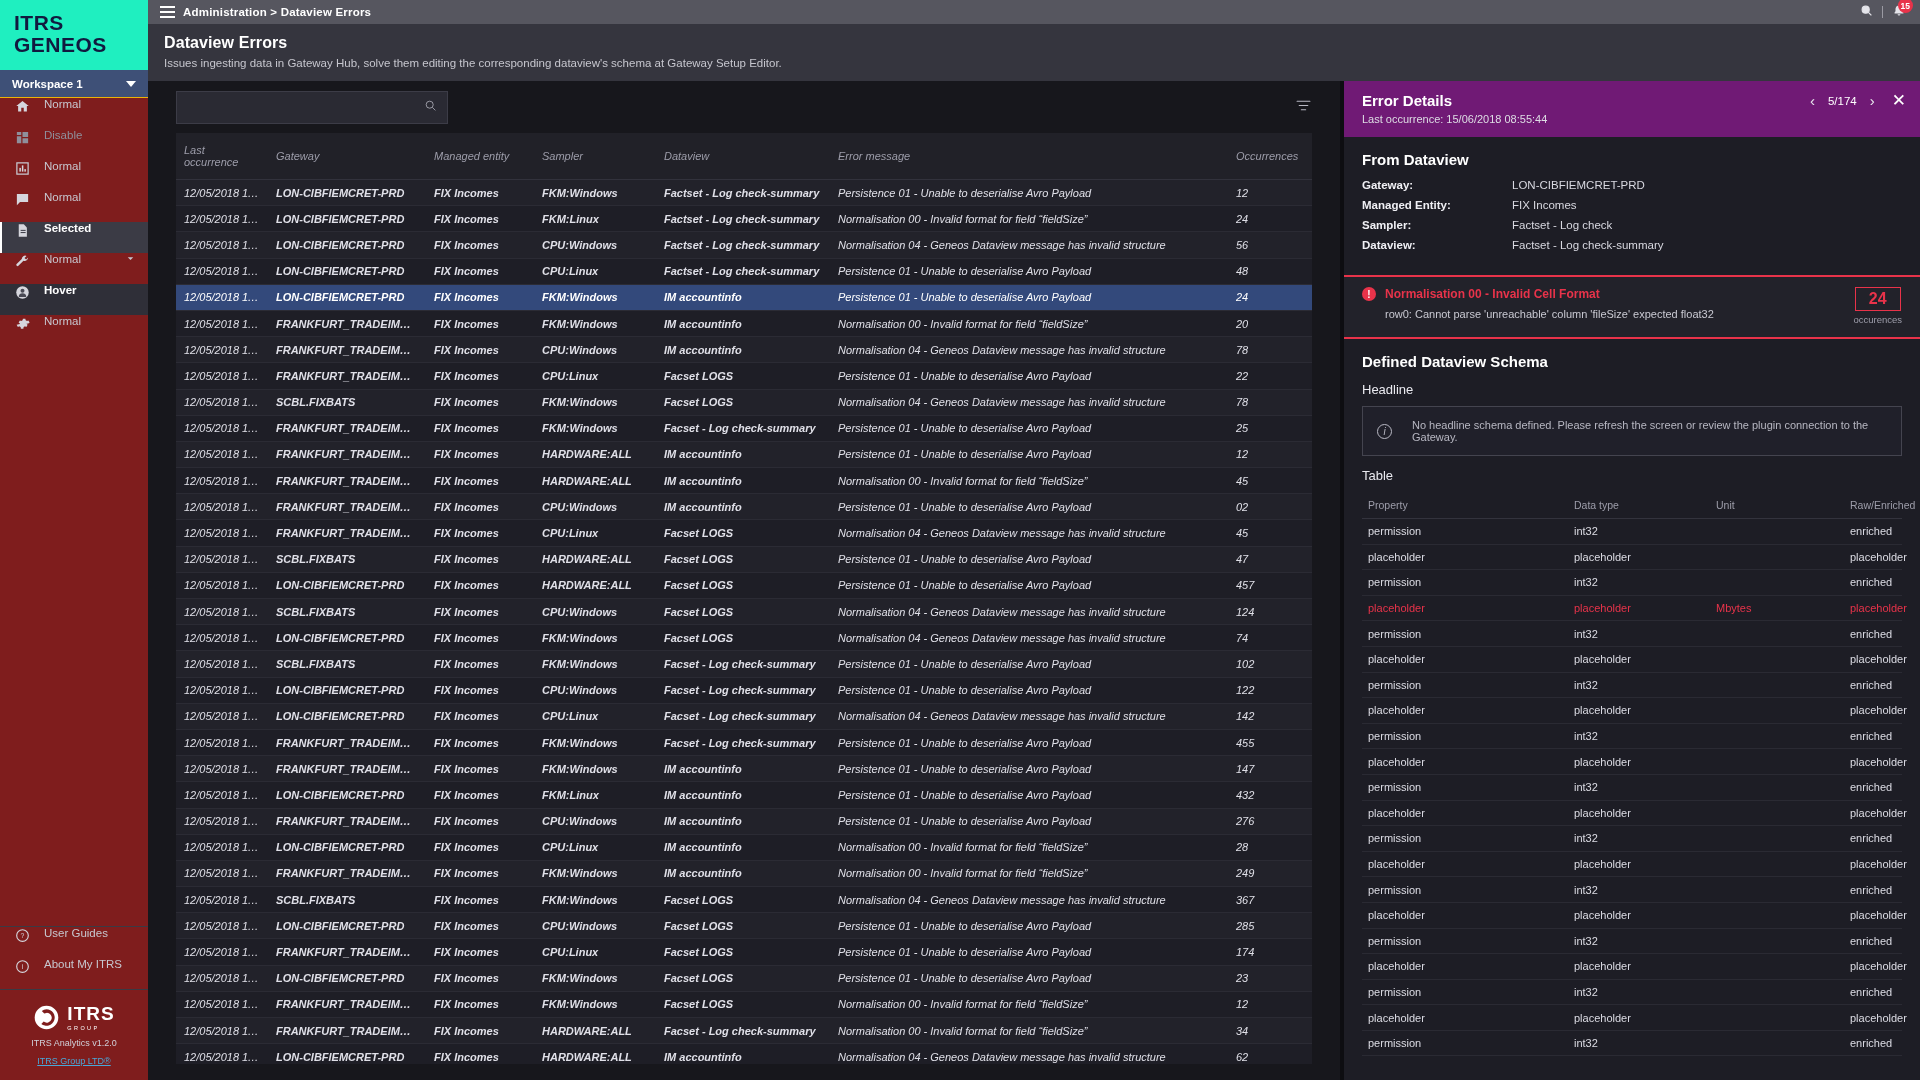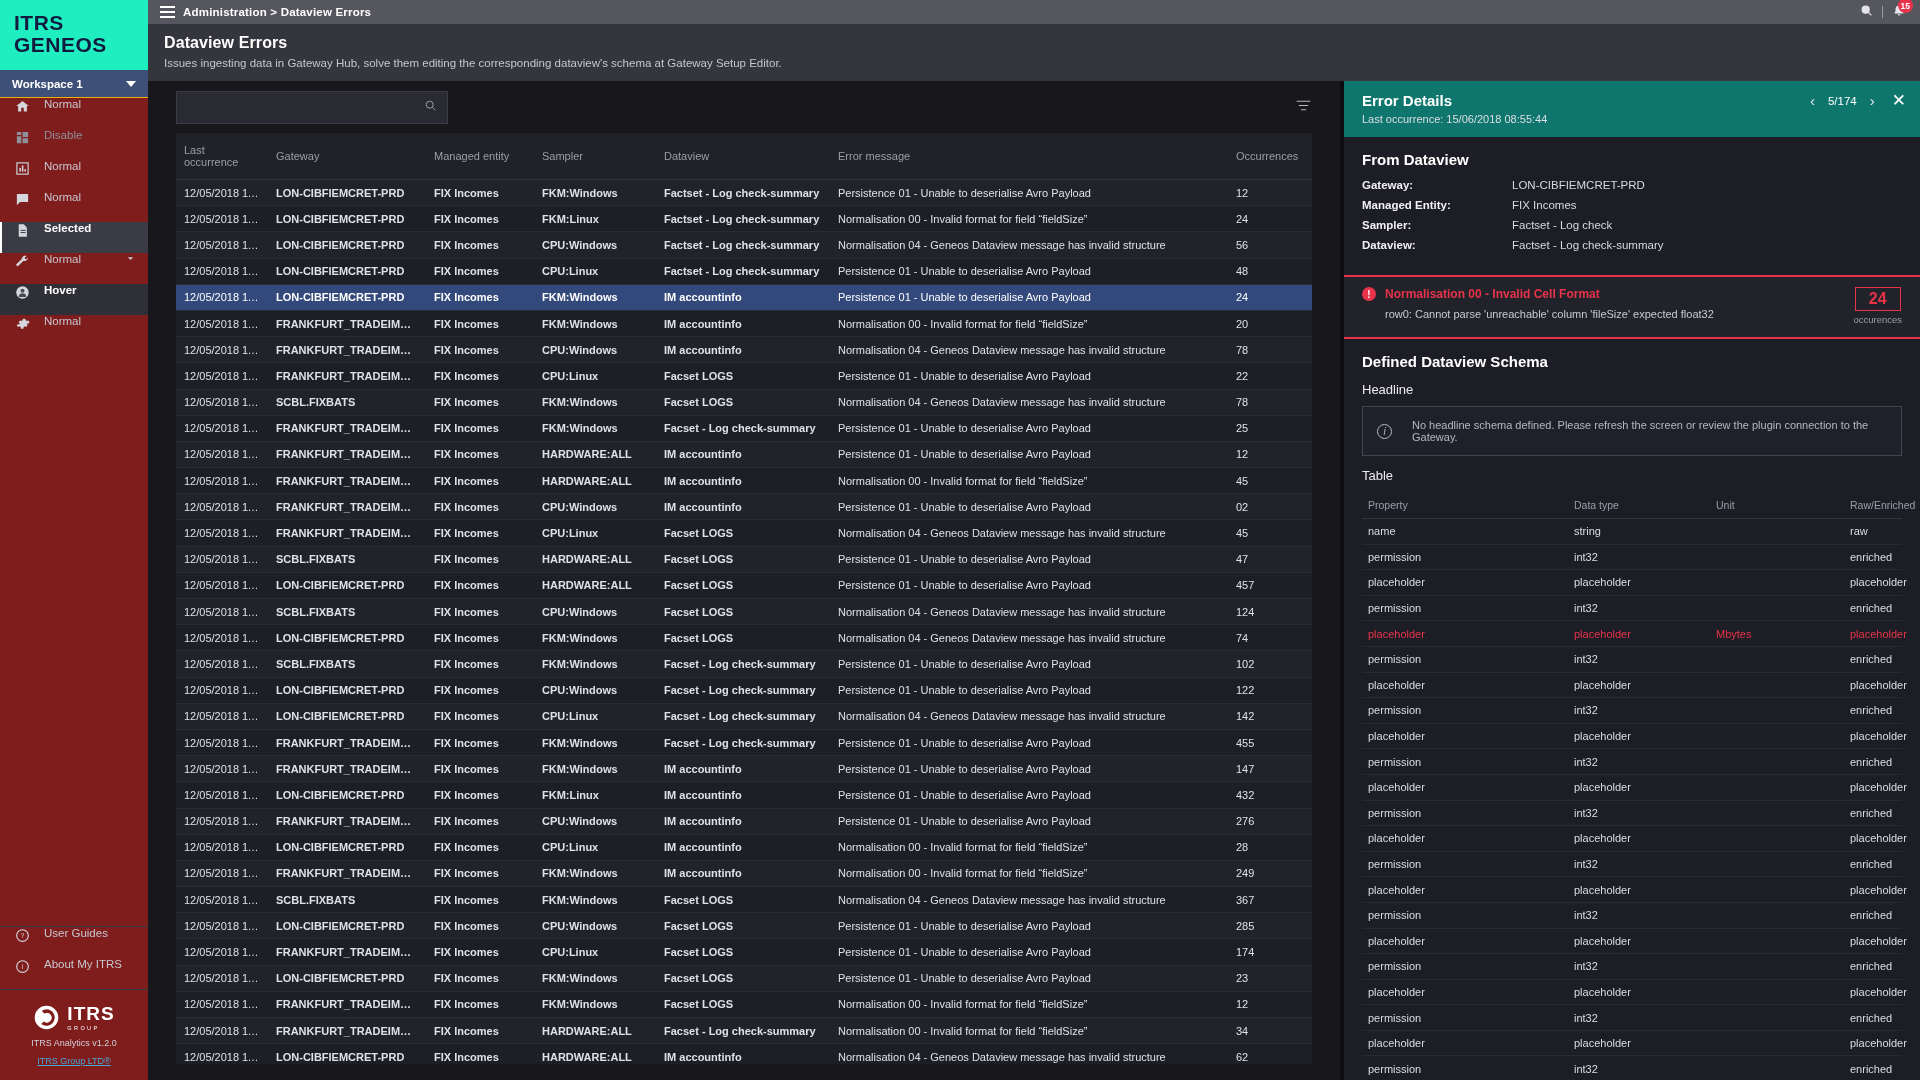--- a/index.html
+++ b/index.html
@@ -110,21 +110,21 @@
   }
   .searchbox input {
     flex:1 1 auto; background:transparent; border:none; outline:none;
     color:#dcdce4; font-size:11.5px; font-family:"Liberation Sans", sans-serif;
   }
   .searchbox input::placeholder { color:#70707e;}
   .searchbox .sicon svg { width:13px;height:13px; fill:none; stroke:#a9a9b4; stroke-width:1.6;}
   .filter-btn { margin-left:auto; cursor:pointer; }
   .filter-btn svg { width:17px; height:17px; }
 
-  .gridwrap { flex:1 1 auto; min-height:0; overflow:hidden; margin: 0 28px 16px 28px; position:relative;}
+  .gridwrap { flex:1 1 auto; min-height:0; overflow:hidden; margin: 0 28px 16px 28px; position:relative;font-style:italic;}
   table.grid { width:100%; border-collapse:collapse; table-layout:fixed;}
   table.grid th {
     text-align:left; font-size:11px; font-weight:400; color:#9d9daa;
     padding: 11px 8px 11px 8px; background:#212128; border-bottom:1px solid #32323c;
   }
   table.grid td {
     font-size:11px; color:#e0e0e8; padding: 6.6px 8px; border-bottom:1px solid #2b2b34;
     white-space:nowrap; overflow:hidden; text-overflow:ellipsis;
   }
   table.grid tr { background:#22222a;}
@@ -135,21 +135,21 @@
   .c-time{width:92px;} .c-gw{width:158px;} .c-me{width:108px;} .c-smp{width:122px;}
   .c-dv{width:174px;} .c-err{width:auto;} .c-occ{width:84px;}
 
   
   .rightpane {
     width: 580px; flex:0 0 580px; background:#1d1d25;
     display:flex; flex-direction:column; min-height:0;
     border-left: 4px solid #0d0d11;
   }
   .rp-head {
-    background:#0f766e; padding: 11px 18px 12px 18px; flex:0 0 auto; position:relative;
+    background:#701a75; padding: 11px 18px 12px 18px; flex:0 0 auto; position:relative;
   }
   .rp-head h2 { font-size:15px; font-weight:700; color:#fff;}
   .rp-head .sub { font-size:11px; color:#dedee5; margin-top:4px;}
   .rp-nav { position:absolute; top:11px; right:14px; display:flex; align-items:center; gap:13px;}
   .rp-nav .arw { cursor:pointer; font-size:15px; color:#e8e8ee; line-height:1;}
   .rp-nav .cnt { font-size:11.5px; color:#fff;}
   .rp-nav .cls { font-size:17px; color:#fff; cursor:pointer; line-height:1; margin-left:4px;}
 
   .rp-body { flex:1 1 auto; overflow:hidden; min-height:0;}
   .sec-fromdv { padding: 14px 18px 16px 18px; background:#1d1d25;}
@@ -798,26 +798,20 @@
               <thead>
                   <tr id="schema-head">
                     <th>Property</th>
                     <th>Data type</th>
                     <th>Unit</th>
                     <th>Raw/Enriched</th>
                   </tr>
                 </thead>
               <tbody id="schema-body">
                   <tr>
-                    <td>name</td>
-                    <td>string</td>
-                    <td></td>
-                    <td>raw</td>
-                  </tr>
-                  <tr>
                     <td>permission</td>
                     <td>int32</td>
                     <td></td>
                     <td>enriched</td>
                   </tr>
                   <tr>
                     <td>placeholder</td>
                     <td>placeholder</td>
                     <td></td>
                     <td>placeholder</td>

